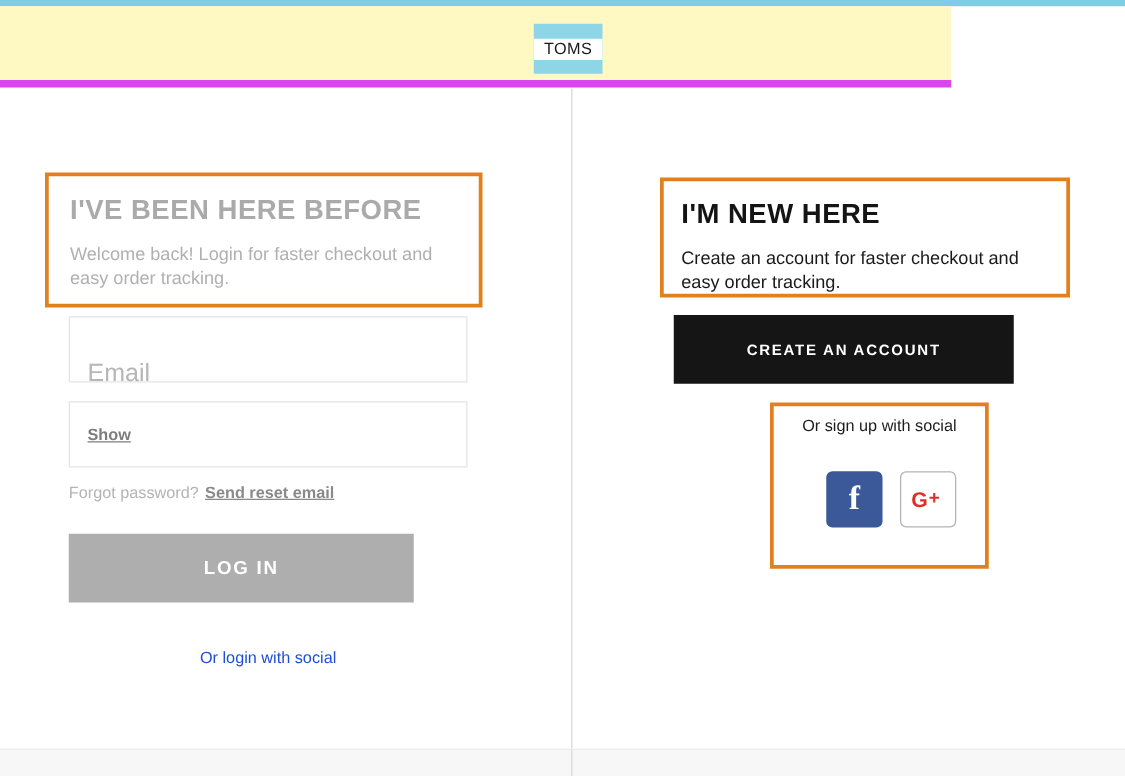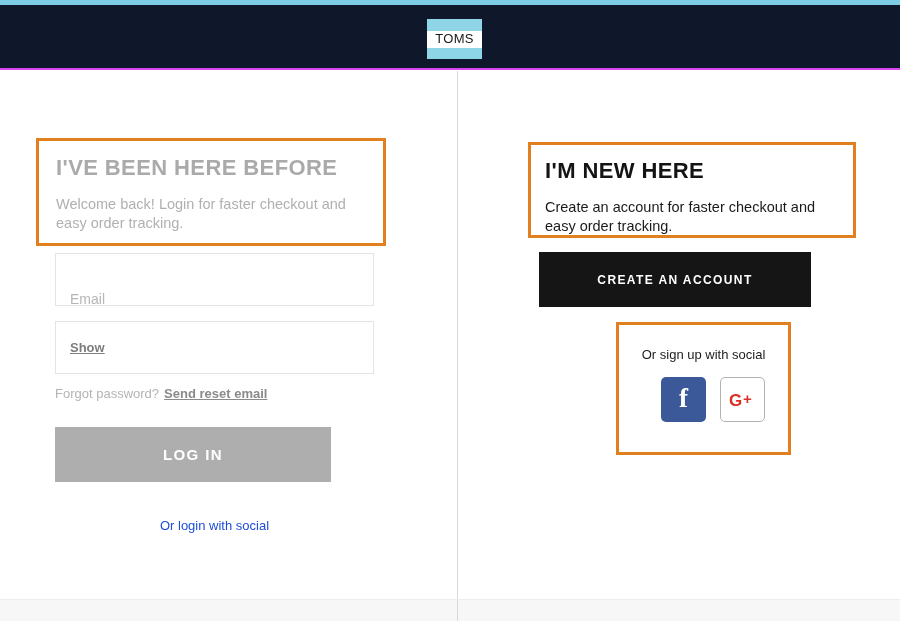--- a/index.html
+++ b/index.html
@@ -20,23 +20,23 @@
     position: absolute;
     top: 0; left: 0;
     width: 900px; height: 5px;
     background: #7ecde4;
   }
 
   
   .site-header {
     position: absolute;
     top: 5px; left: 0;
-    width: 900px; height: 65px;
-    background: #0f172a;
-    border-bottom: 2px solid #d946ef;
+    width: 761px; height: 65px;
+    background: #fef9c3;
+    border-bottom: 6px solid #d946ef;
   }
   .brand-logo {
     position: absolute;
     left: 427px; top: 14px;
     width: 55px; height: 40px;
     background: #8ed5e8;
     display: flex;
     align-items: center;
     justify-content: center;
   }
@@ -115,21 +115,21 @@
     width: 319px; height: 53px;
     border: 1px solid #e4e4e4;
     background: #ffffff;
     display: flex;
     align-items: center;
     padding: 0 14px;
   }
   .field-email    { top: 182px; }
   .field-password { top: 250px; }
   .field-label {
-    font-size: 14px;
+    font-size: 20px;
     color: #b6b6b6;
     flex: 1;
     margin-top: 39px;
   }
   .show-link {
     font-size: 13px;
     color: #7d7d7d;
     font-weight: bold;
     text-decoration: underline;
     cursor: pointer;
@@ -220,21 +220,20 @@
     left: 158px; top: 251px;
     width: 175px; height: 133px;
   }
   .right-social-caption {
     position: absolute;
     left: 158px; top: 262px;
     width: 175px;
     text-align: center;
     font-size: 13px;
     color: #1c1c1c;
-    margin-top: 14px;
   }
   .right-social-row { left: 203px; top: 306px; gap: 14px; }
   .right-social-row .social-btn { width: 45px; height: 45px; }
 
   
   .site-footer {
     position: absolute;
     left: 0; top: 599px;
     width: 900px; height: 22px;
     background: #f7f7f7;

